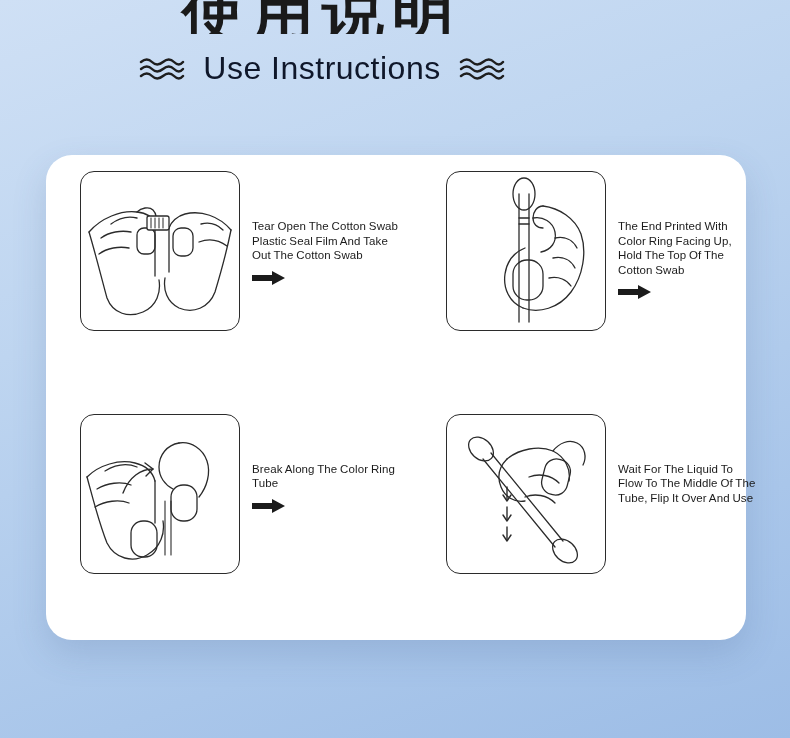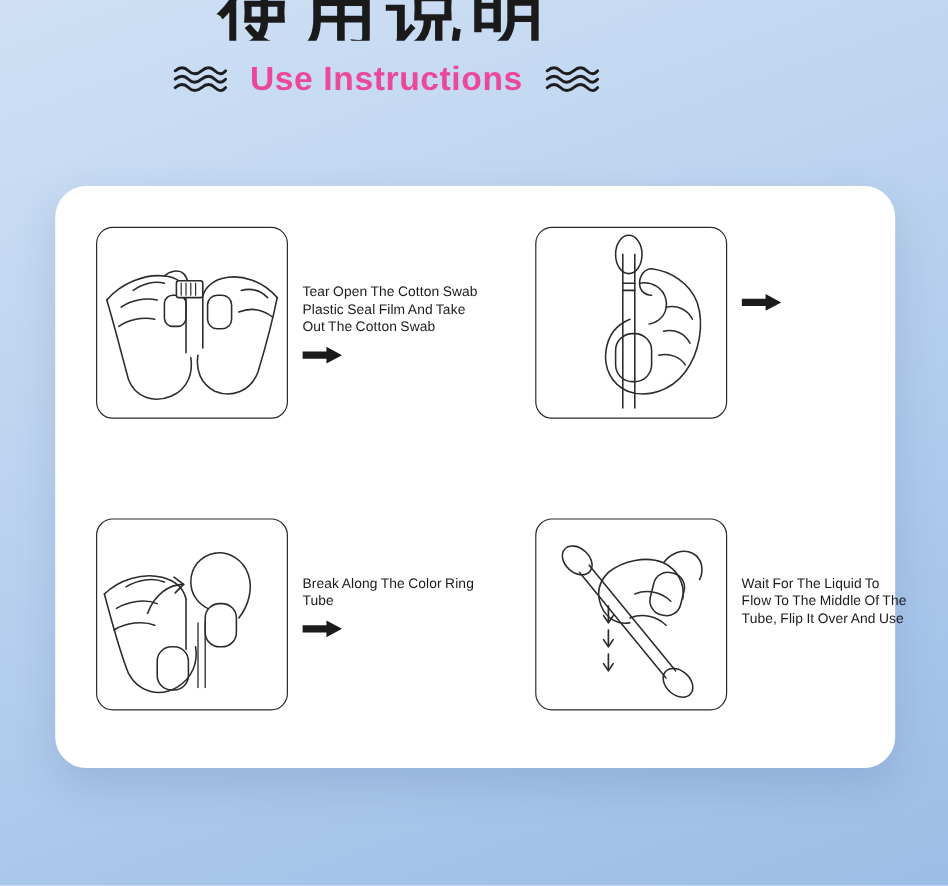--- a/index.html
+++ b/index.html
@@ -35,24 +35,24 @@
     overflow: hidden;
   }
   .subtitle-row {
     margin-top: 16px;
     display: flex;
     align-items: center;
     justify-content: center;
     gap: 18px;
   }
   .en-title {
-    font-size: 28px;
-    color: #ec4899;
+    font-size: 32px;
+    color: #0f172a;
     letter-spacing: 0.5px;
-    font-weight: 700;
+    font-weight: 400;
   }
   .wave {
     display: inline-block;
     line-height: 1;
   }
   .wave svg { display: block; }
 
   
   .card {
     position: absolute;
@@ -73,21 +73,21 @@
     height: 485px;
     display: grid;
     grid-template-columns: 1fr 1fr;
     grid-template-rows: 1fr 1fr;
   }
 
   .step {
     position: relative;
     display: flex;
     align-items: flex-start;
-    padding: 34px 10px 0 34px;
+    padding: 16px 10px 0 34px;
     box-sizing: border-box;
   }
 
   .step-img {
     width: 158px;
     height: 158px;
     border: 1.4px solid #2b2b2b;
     border-radius: 14px;
     flex: 0 0 auto;
     background: #fff;
@@ -202,20 +202,21 @@
 
             <rect x="66" y="88" width="30" height="40" rx="14"></rect>
 
             <path d="M108 66 C118 64 126 68 130 76"></path>
             <path d="M106 86 C116 84 124 88 128 96"></path>
             <path d="M102 106 C112 104 120 108 124 114"></path>
           </g>
         </svg>
       </div>
       <div class="step-text-wrap">
+        <div class="step-text">The End Printed With Color Ring Facing Up, Hold The Top Of The Cotton Swab</div>
         <div class="arrow">
           <svg width="34" height="14" viewBox="0 0 34 14">
             <path d="M0 4 L20 4 L20 0 L33 7 L20 14 L20 10 L0 10 Z" fill="#1b1b1b"></path>
           </svg>
         </div>
       </div>
     </div>
 
     <div class="step">
       <div class="step-img">

